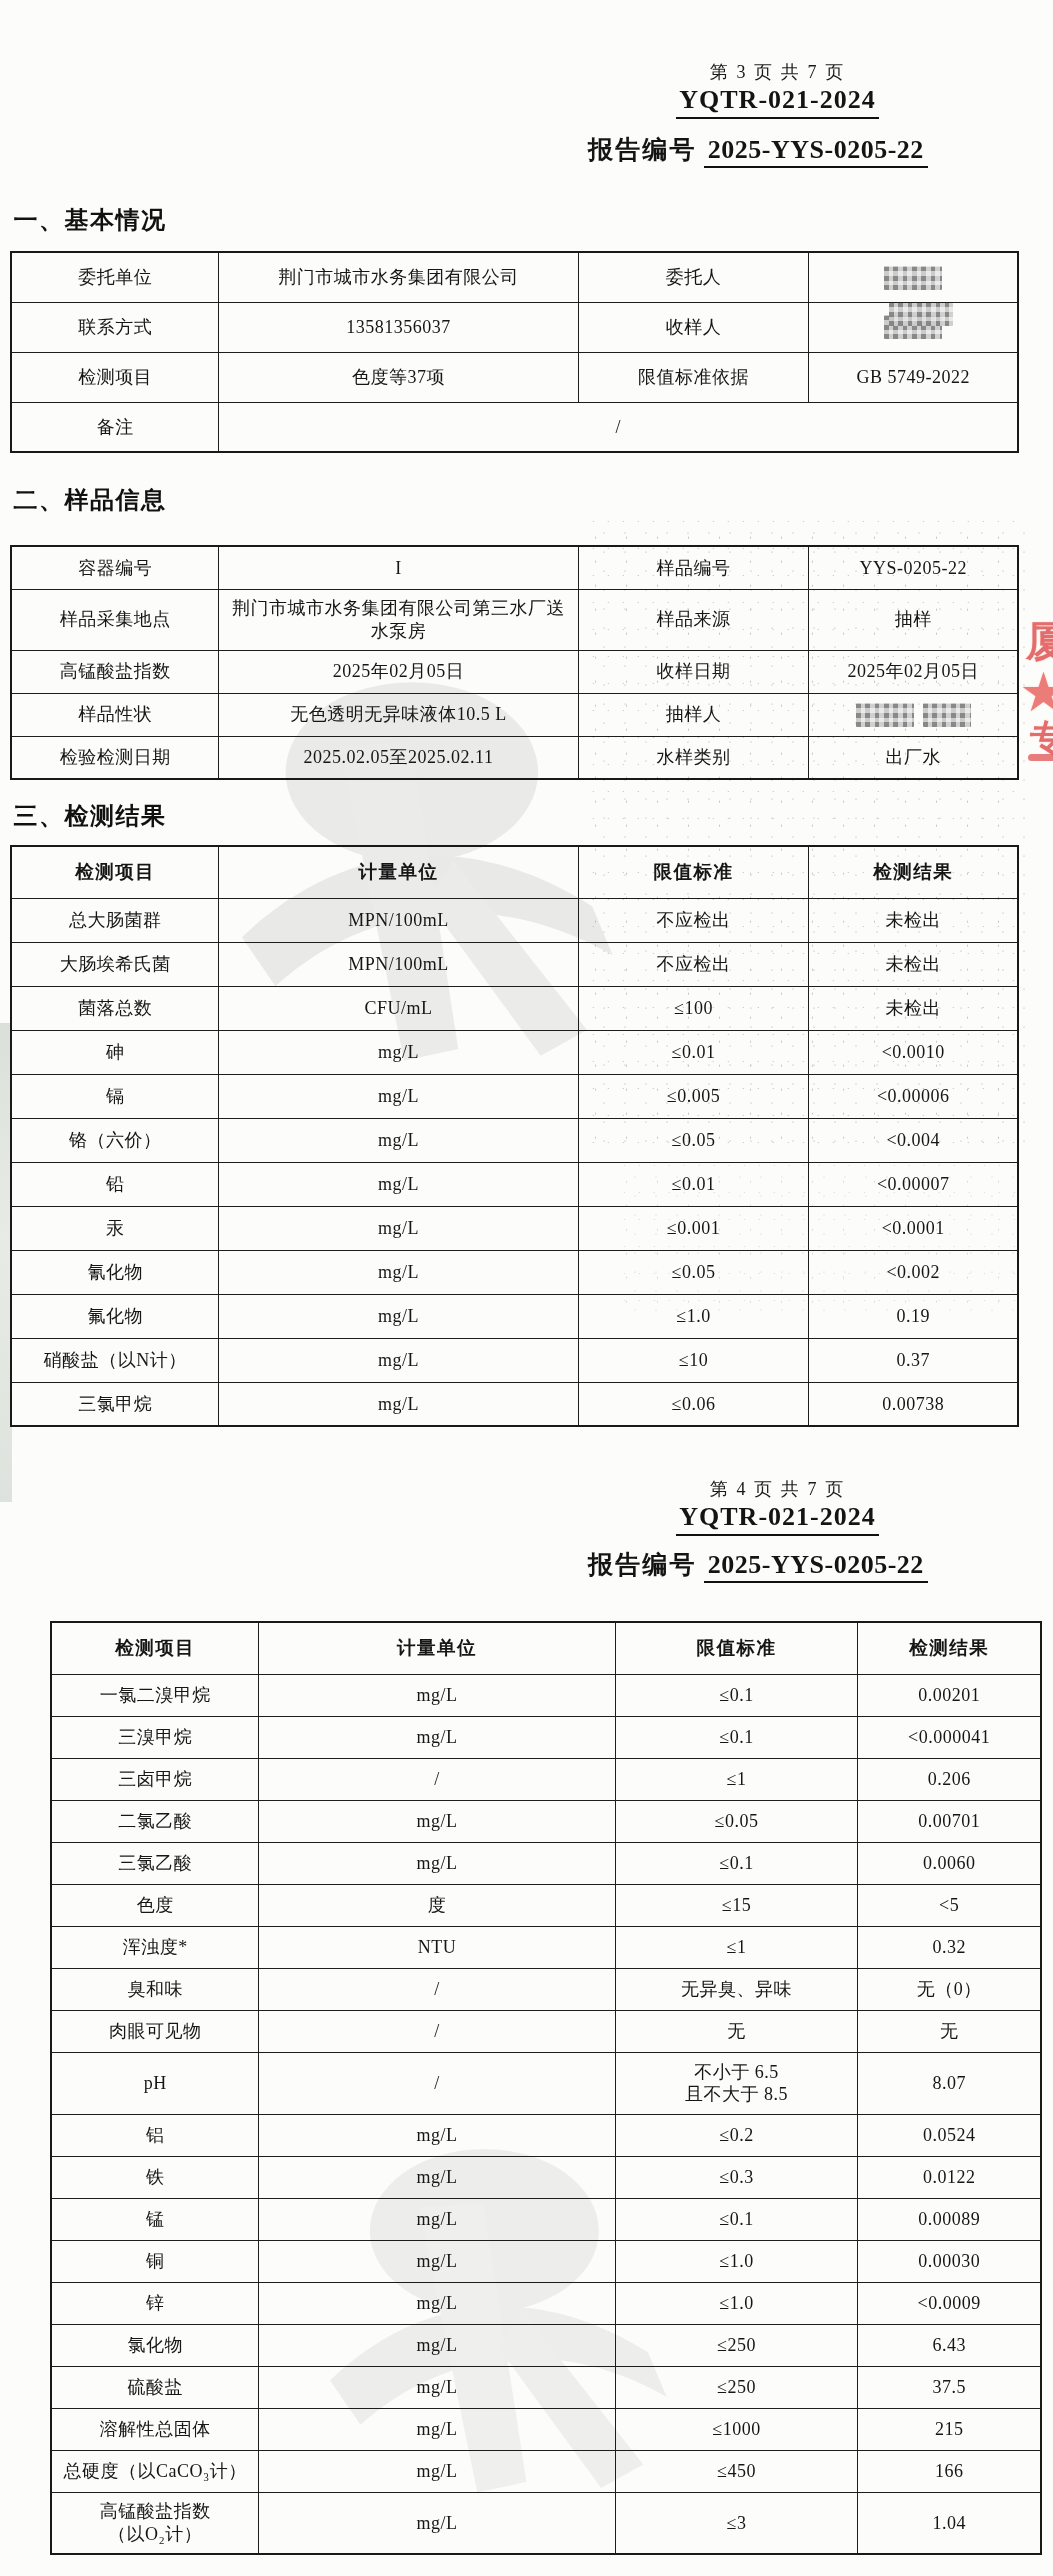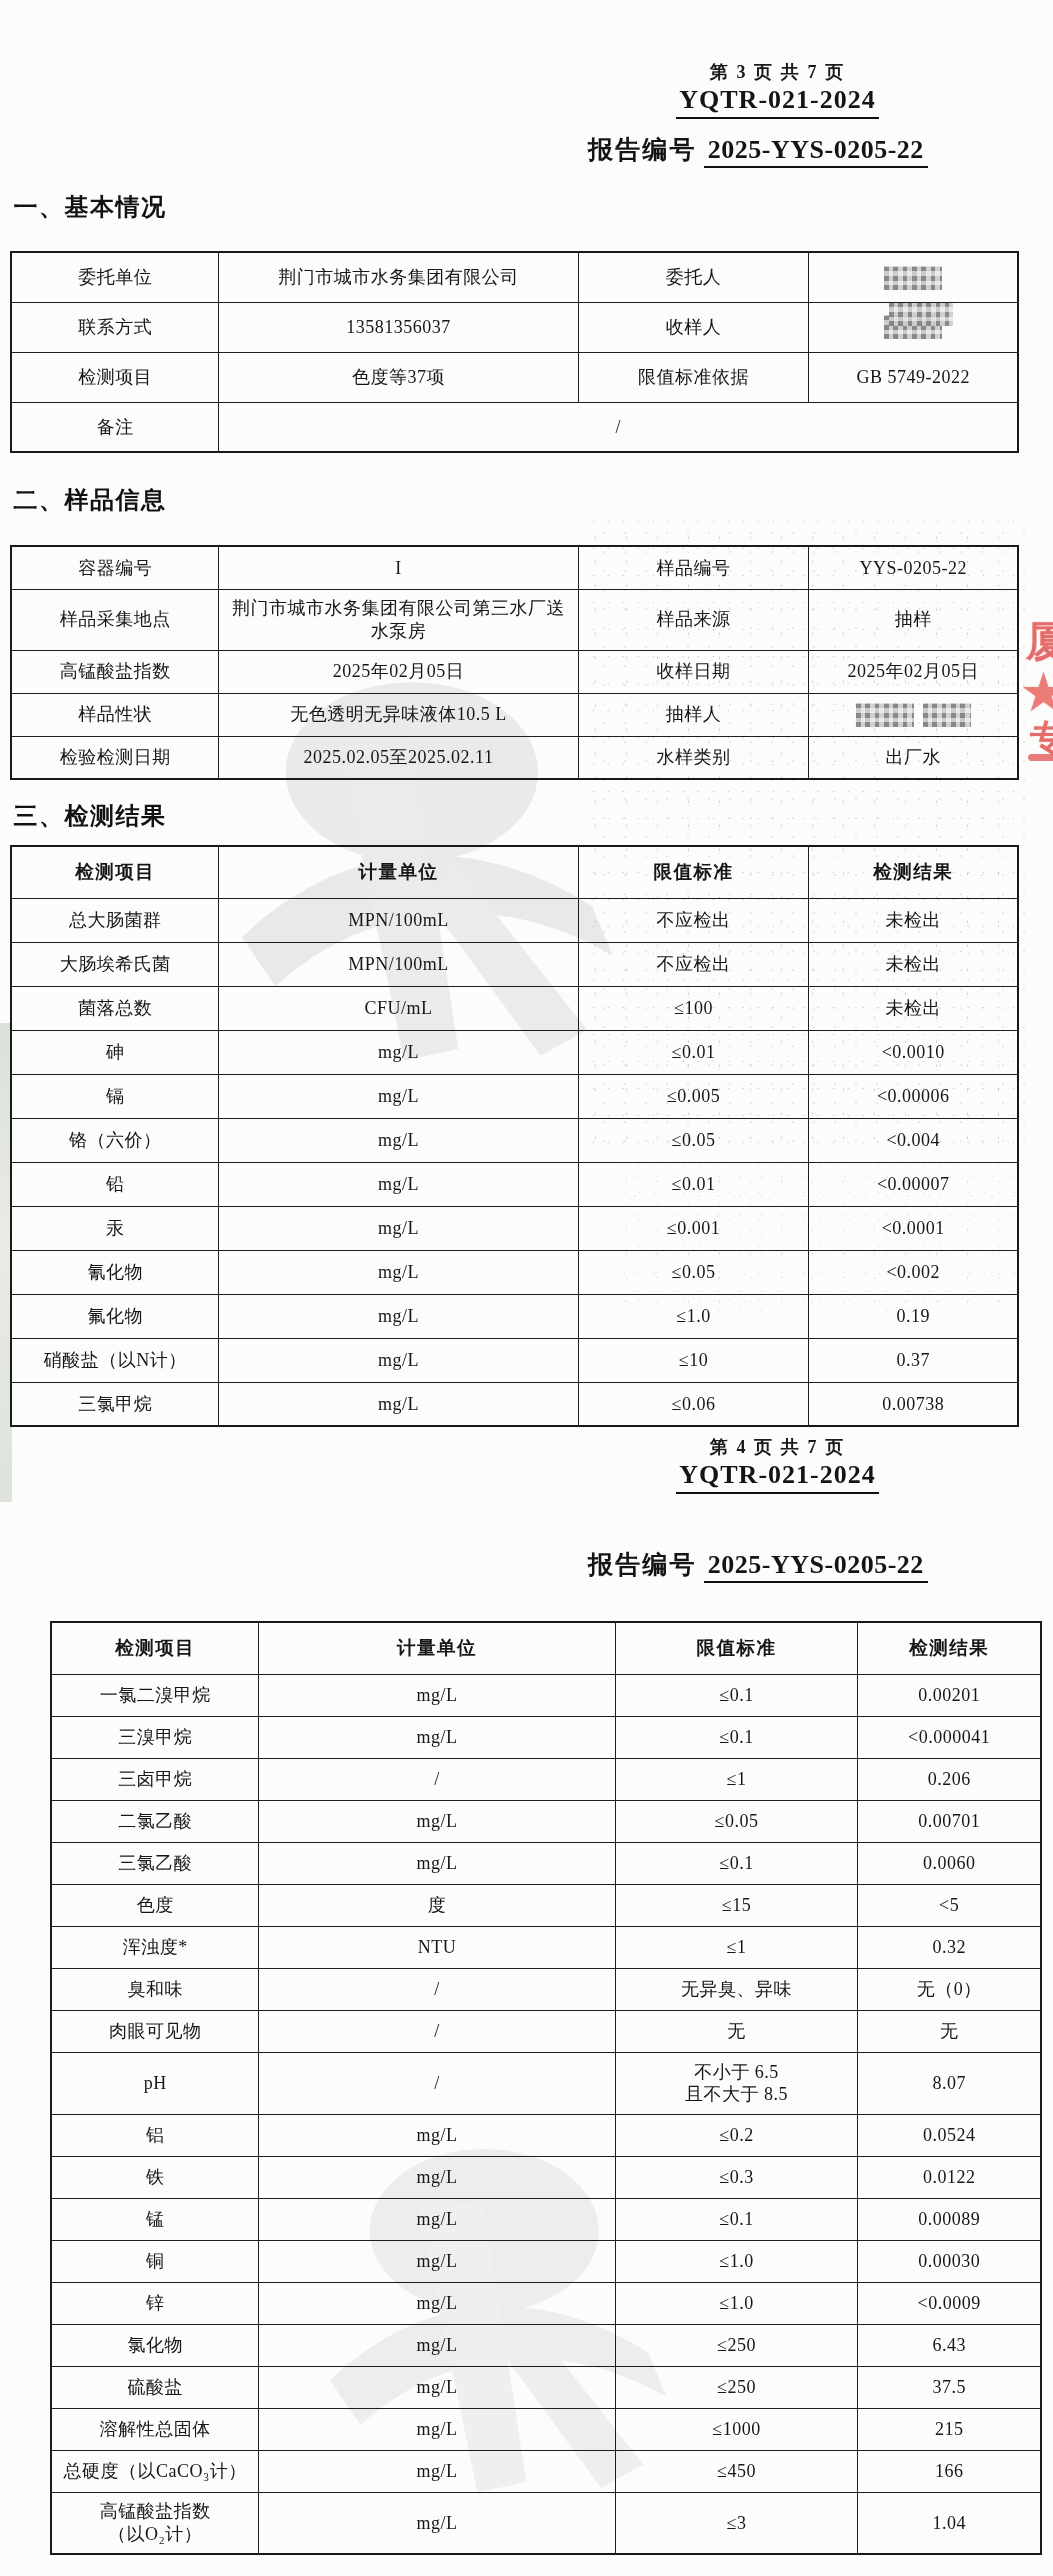--- a/index.html
+++ b/index.html
@@ -4,21 +4,21 @@
 <style>
   html,body{margin:0;padding:0;background:#ffffff;}
   .canvas{
     position:relative;width:1054px;height:2866px;overflow:hidden;
     background:#fcfcfa;
     font-family:"Liberation Serif","DejaVu Serif",serif;
     color:#141414;
   }
   
   .pg-head{position:absolute;left:618px;width:319px;text-align:center;}
-  .ph-line1{font-size:18px;font-weight:700;letter-spacing:2.1px;color:#1a1a1a;}
+  .ph-line1{font-size:18px;font-weight:400;letter-spacing:2.1px;color:#1a1a1a;}
   .ph-line2{display:inline-block;font-size:26px;font-weight:700;letter-spacing:1px;
     border-bottom:2.1px solid #111;padding:0 3.1px 1.5px 3.1px;margin-top:1px;}
   .report-line{position:absolute;left:526px;width:464px;text-align:center;white-space:nowrap;}
   .rl-label{font-size:25px;font-weight:700;letter-spacing:2.1px;}
   .rl-no{font-size:26px;font-weight:700;letter-spacing:0.5px;border-bottom:2.6px solid #111;
     padding:0 4.1px 2.1px 4.1px;margin-left:7.2px;text-align:right;}
   
   .sec-title{position:absolute;left:13.4px;margin:0;font-size:24px;font-weight:700;
     letter-spacing:1.5px;color:#111;}
   
@@ -96,21 +96,21 @@
   <div id="stamp-bar"></div>
 
   <div class="pg-head" style="top:60px">
     <div class="ph-line1">第 3 页 共 7 页</div>
     <div class="ph-line2">YQTR-021-2024</div>
   </div>
   <div class="report-line" style="top:133px">
     <span class="rl-label">报告编号</span><span class="rl-no">2025-YYS-0205-22</span>
   </div>
 
-  <h2 class="sec-title" style="top:191px">一、基本情况</h2>
+  <h2 class="sec-title" style="top:204px">一、基本情况</h2>
   <table class="doc" id="t-basic" style="top:251px;left:10.3px;width:1009px">
     <colgroup>
         <col style="width:20.6%">
         <col style="width:35.7%">
         <col style="width:22.9%">
         <col>
       </colgroup>
   <tbody>
         <tr>
           <td>委托单位</td>
@@ -264,21 +264,21 @@
         </tr>
         <tr>
           <td>三氯甲烷</td>
           <td>mg/L</td>
           <td>≤0.06</td>
           <td>0.00738</td>
         </tr>
       </tbody>
     </table>
 
-  <div class="pg-head" style="top:1435px">
+  <div class="pg-head" style="top:1477px">
     <div class="ph-line1">第 4 页 共 7 页</div>
     <div class="ph-line2">YQTR-021-2024</div>
   </div>
   <div class="report-line" style="top:1548px">
     <span class="rl-label">报告编号</span><span class="rl-no">2025-YYS-0205-22</span>
   </div>
 
   <table class="doc" id="t-r4" style="top:1621px;left:50px;width:992px">
     <colgroup>
         <col style="width:21%">

